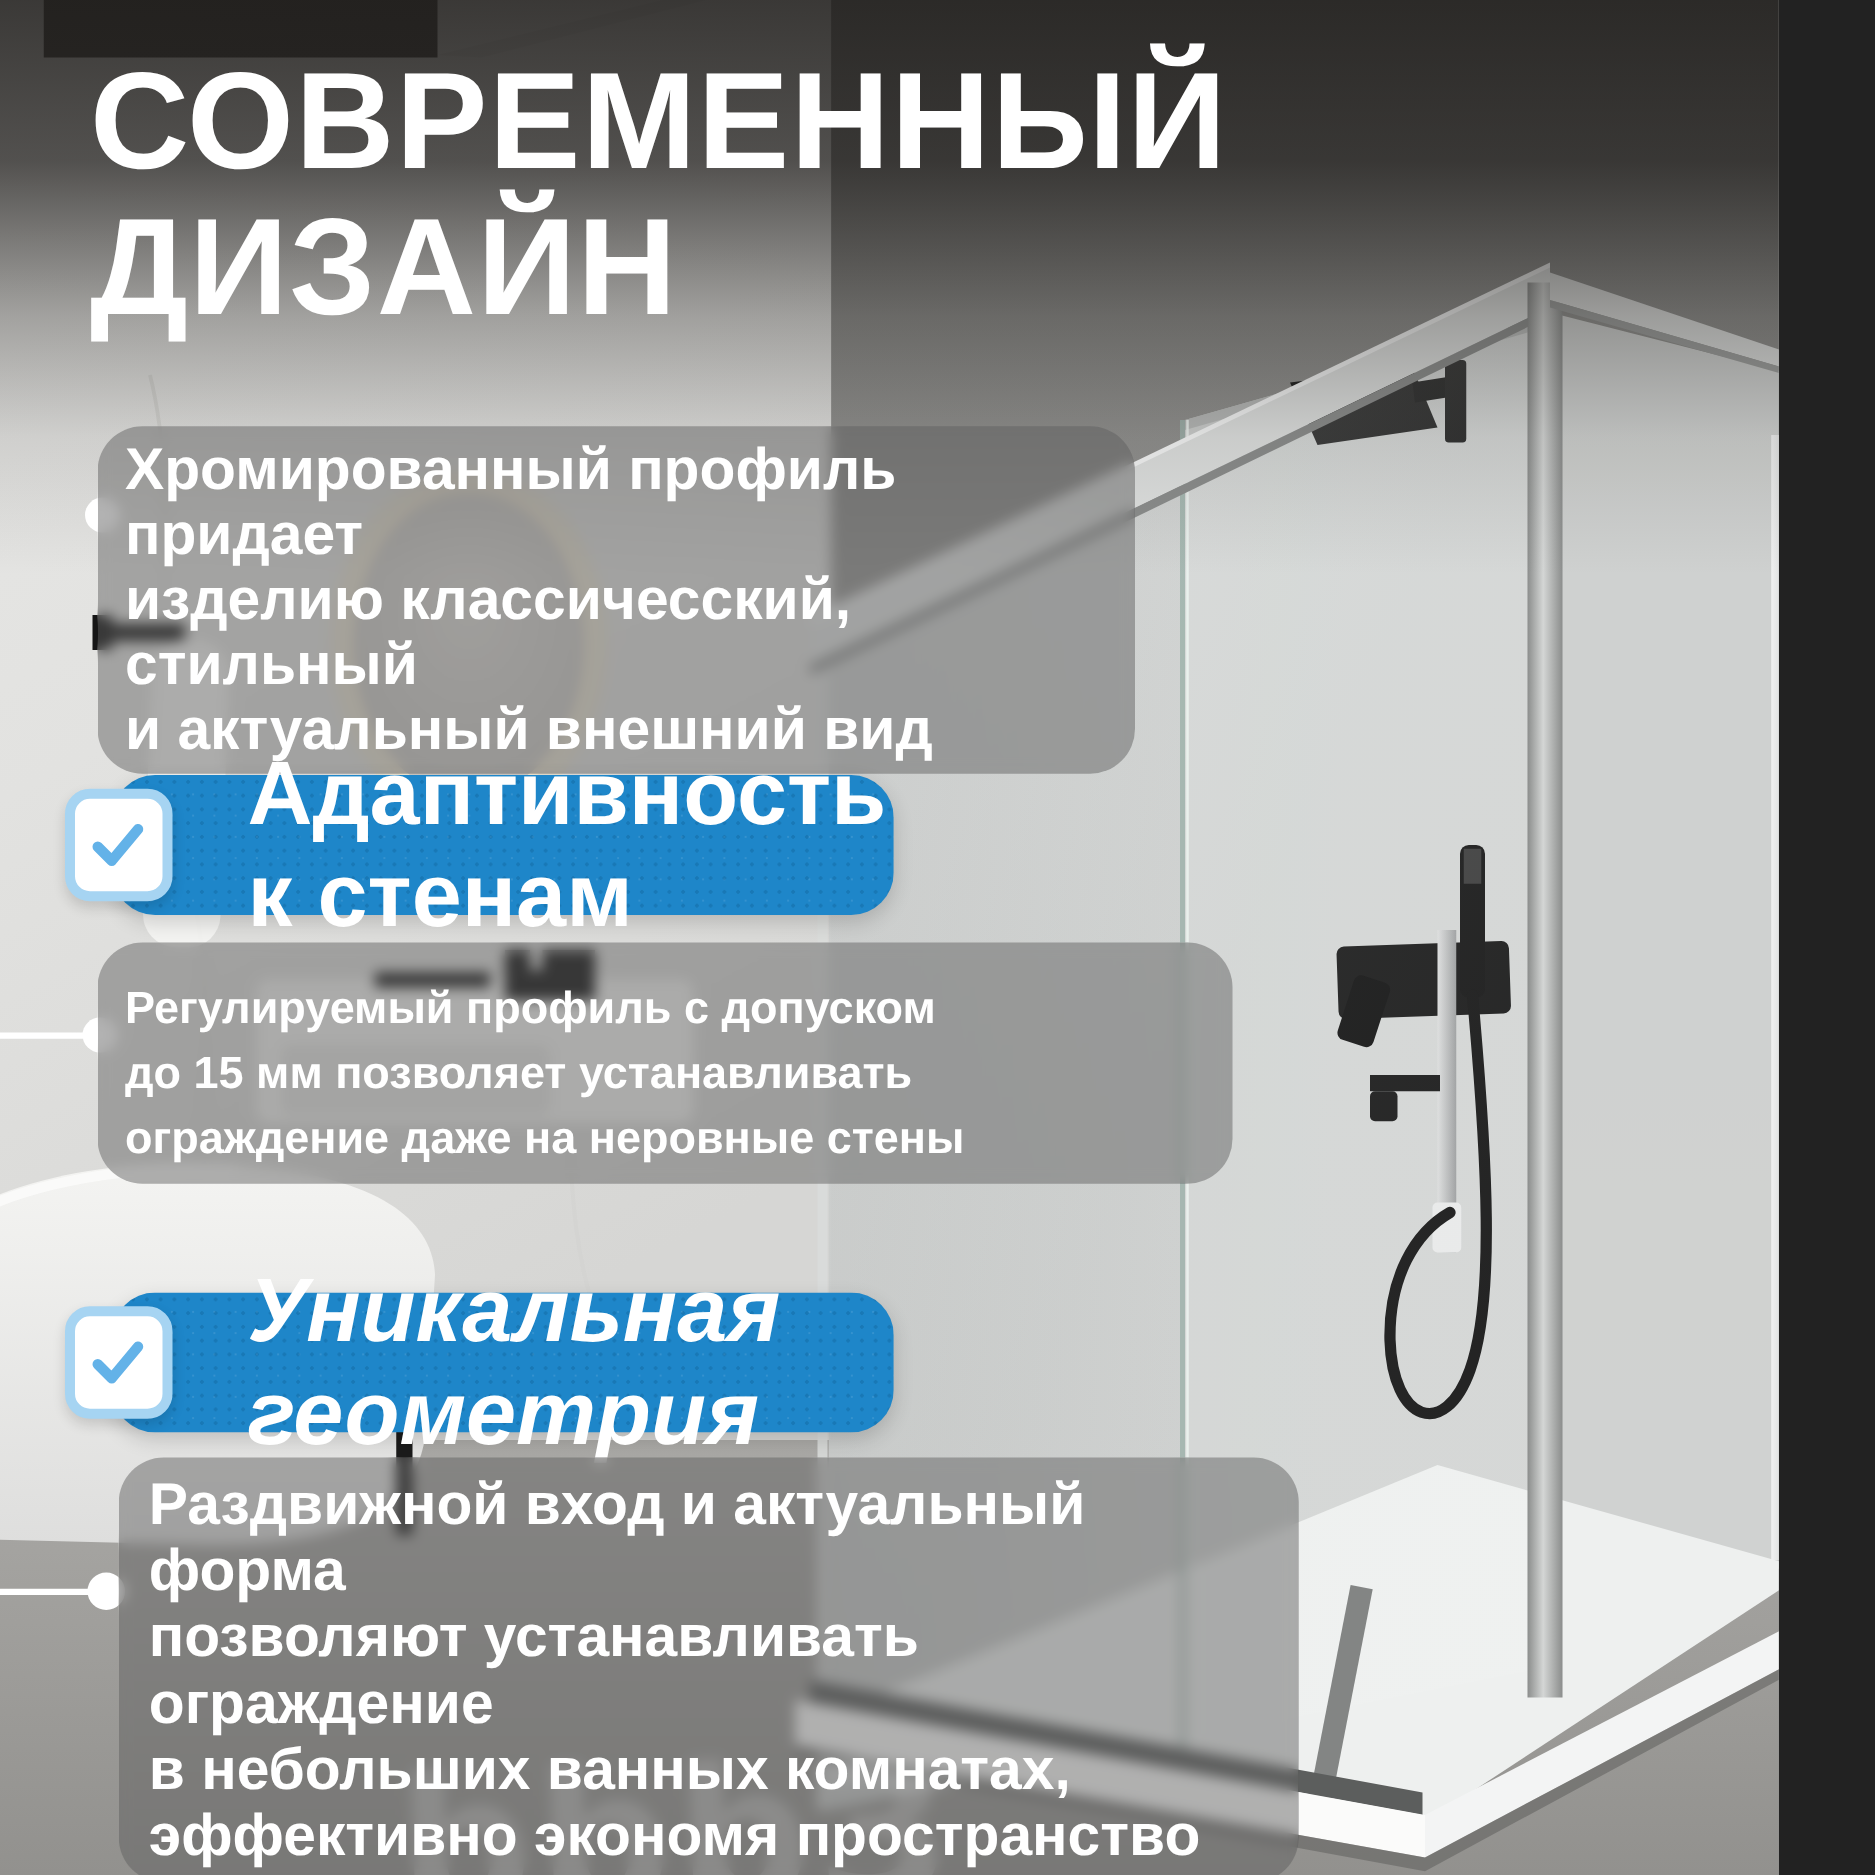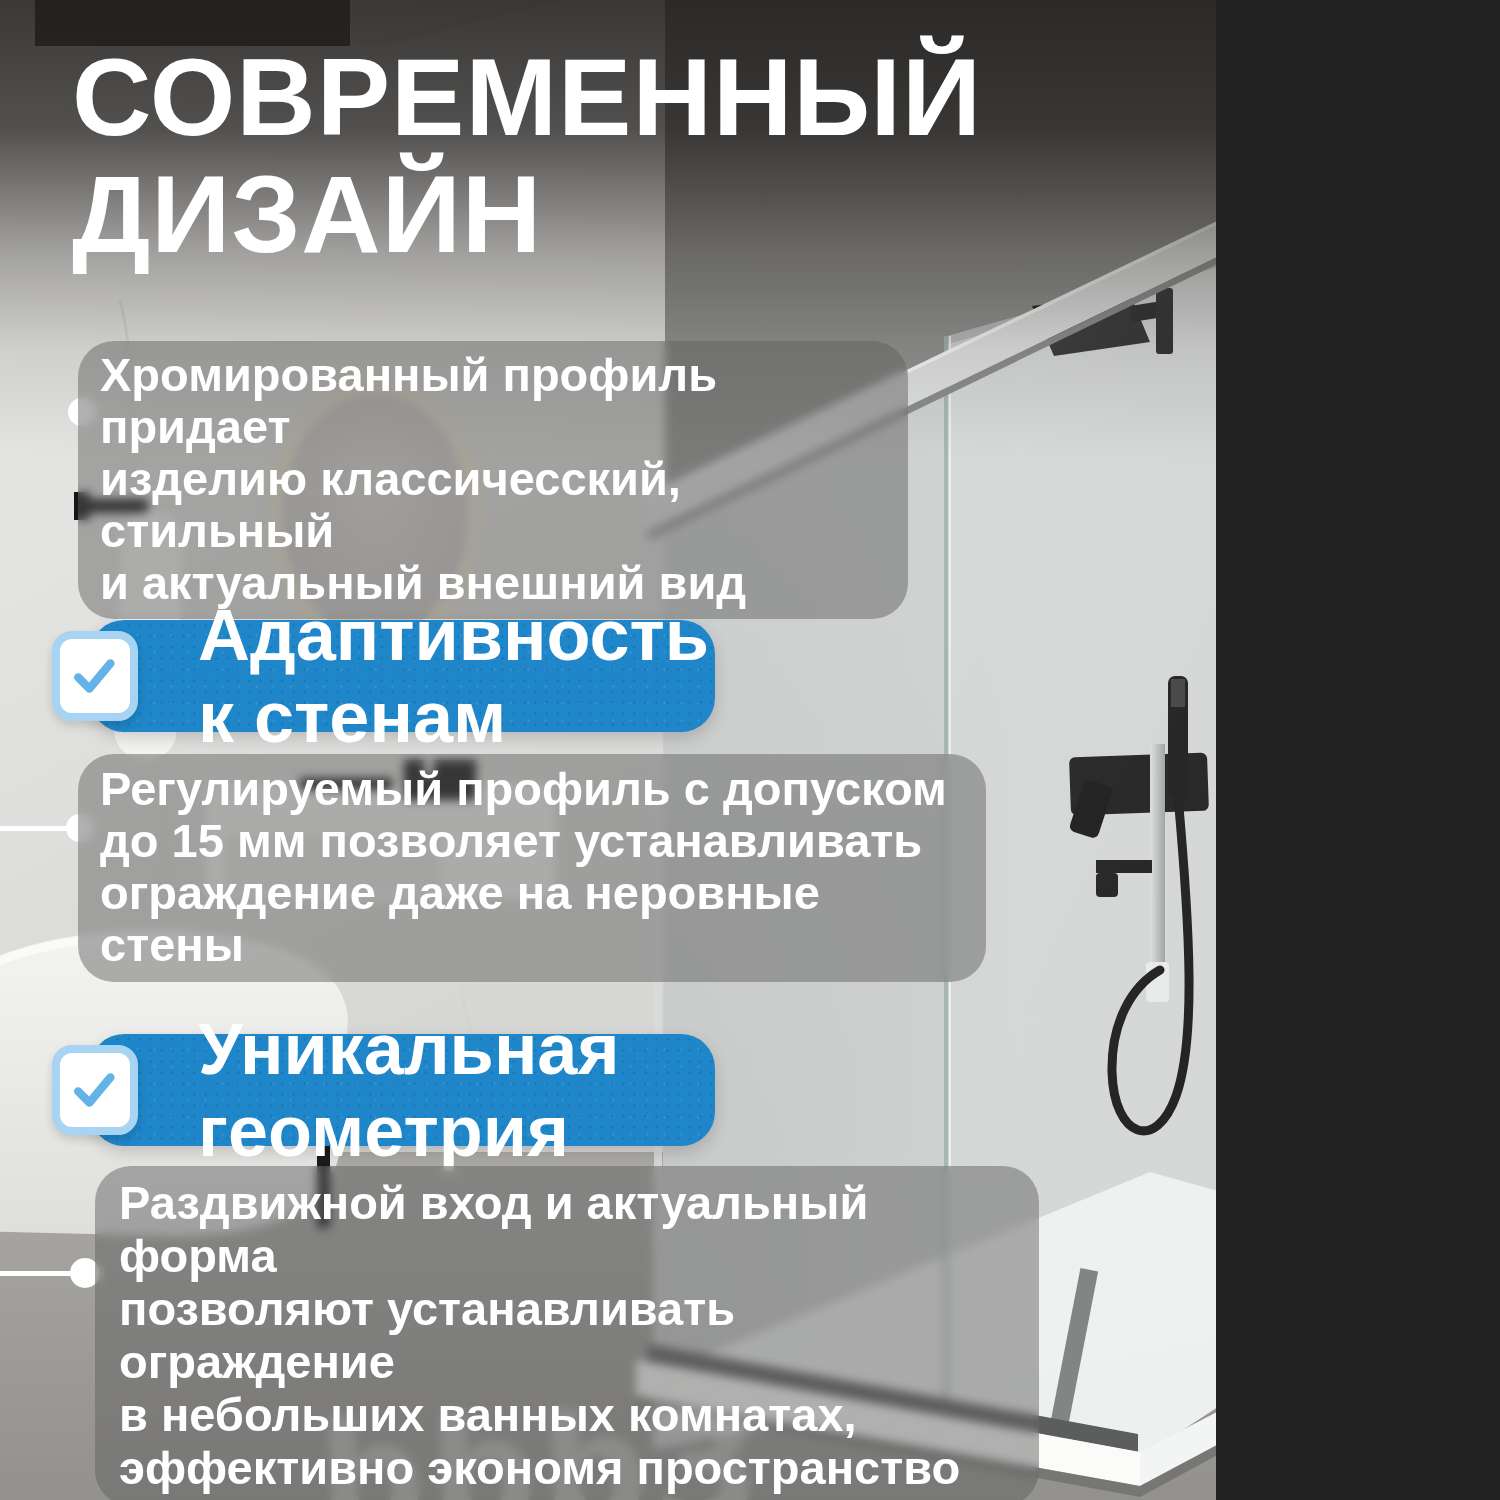--- a/index.html
+++ b/index.html
@@ -1,17 +1,17 @@
 <!DOCTYPE html>
 <html><head>
 <meta charset="utf-8">
 <style>
   html,body{margin:0;padding:0;background:#222;}
   .canvas{
-    position:relative;width:1216px;height:1500px;overflow:hidden;
+    position:relative;width:1423px;height:1500px;overflow:hidden;
     background:#b4b4b2;
     font-family:"Liberation Sans",sans-serif;
   }
   .canvas *{box-sizing:border-box;}
   svg.scene{position:absolute;left:0;top:0;}
 
   
   .top-shade{
     position:absolute;left:0;top:0;width:1500px;height:460px;
     background:linear-gradient(180deg,
@@ -30,38 +30,38 @@
   .title .line{display:block;}
 
   .text-panel{
     position:absolute;color:#fff;font-weight:700;
     background:rgba(95,95,95,0.48);
     -webkit-backdrop-filter:blur(5px);backdrop-filter:blur(5px);
     border-radius:36px;
   }
   .text-panel .line{display:block;}
   .panel-intro{left:78px;top:341px;width:830px;font-size:47px;line-height:52px;padding:8px 24px 10px 22px;}
-  .panel-feature1{left:78px;top:754px;width:908px;font-size:47px;line-height:52px;padding:9px 24px 11px 22px;}
+  .panel-feature1{left:78px;top:754px;width:908px;font-size:36px;line-height:52px;padding:26px 24px 11px 22px;}
   .panel-feature2{left:95px;top:1166px;width:944px;font-size:47px;line-height:53px;padding:10px 24px 12px 24px;}
 
   .badge{
     position:absolute;width:625px;height:112px;border-radius:34px;
     background-color:#1e86c9;
     background-image:
       radial-gradient(rgba(10,84,132,0.28) 1.3px, transparent 1.4px),
       radial-gradient(rgba(255,255,255,0.10) 1px, transparent 1.1px);
     background-size:11px 11px,17px 17px;
     background-position:0 0,5px 7px;
     display:flex;align-items:center;
     padding-left:108px;
     color:#fff;font-weight:700;font-size:72px;
     box-shadow:0 6px 16px rgba(0,0,0,0.16);
   }
   .badge-1{left:90px;top:620px;}
-  .badge-2{left:90px;top:1034px;}
+  .badge-2{left:90px;top:1034px;font-style:italic;}
 
   .checkbox{
     position:absolute;width:86px;height:90px;border-radius:20px;
     background:#fff;border:8px solid #a6d4f2;
     box-shadow:0 5px 10px rgba(0,0,0,0.14);
     display:flex;align-items:center;justify-content:center;
   }
   .checkbox-1{left:52px;top:631px;}
   .checkbox-2{left:52px;top:1045px;}
   .checkbox svg{width:56px;height:56px;}

